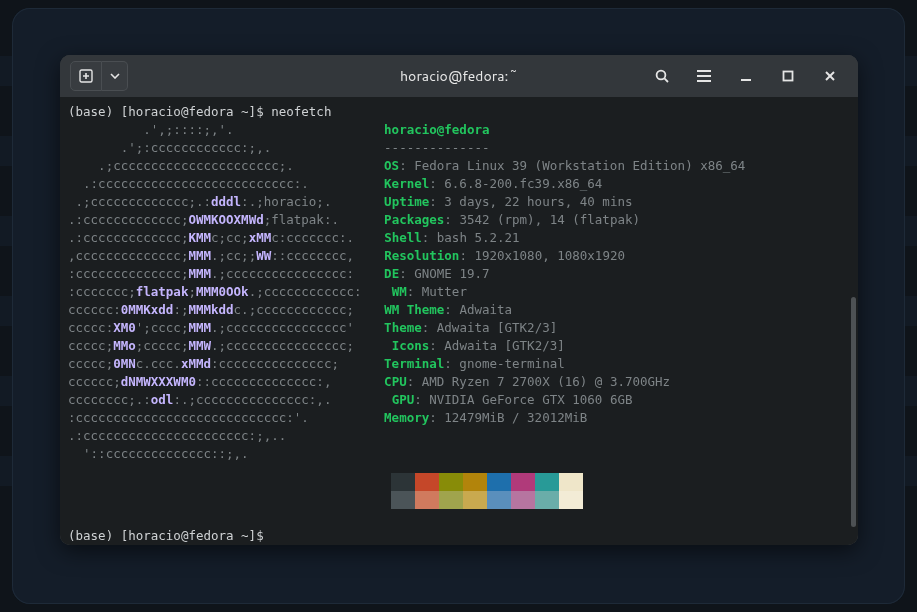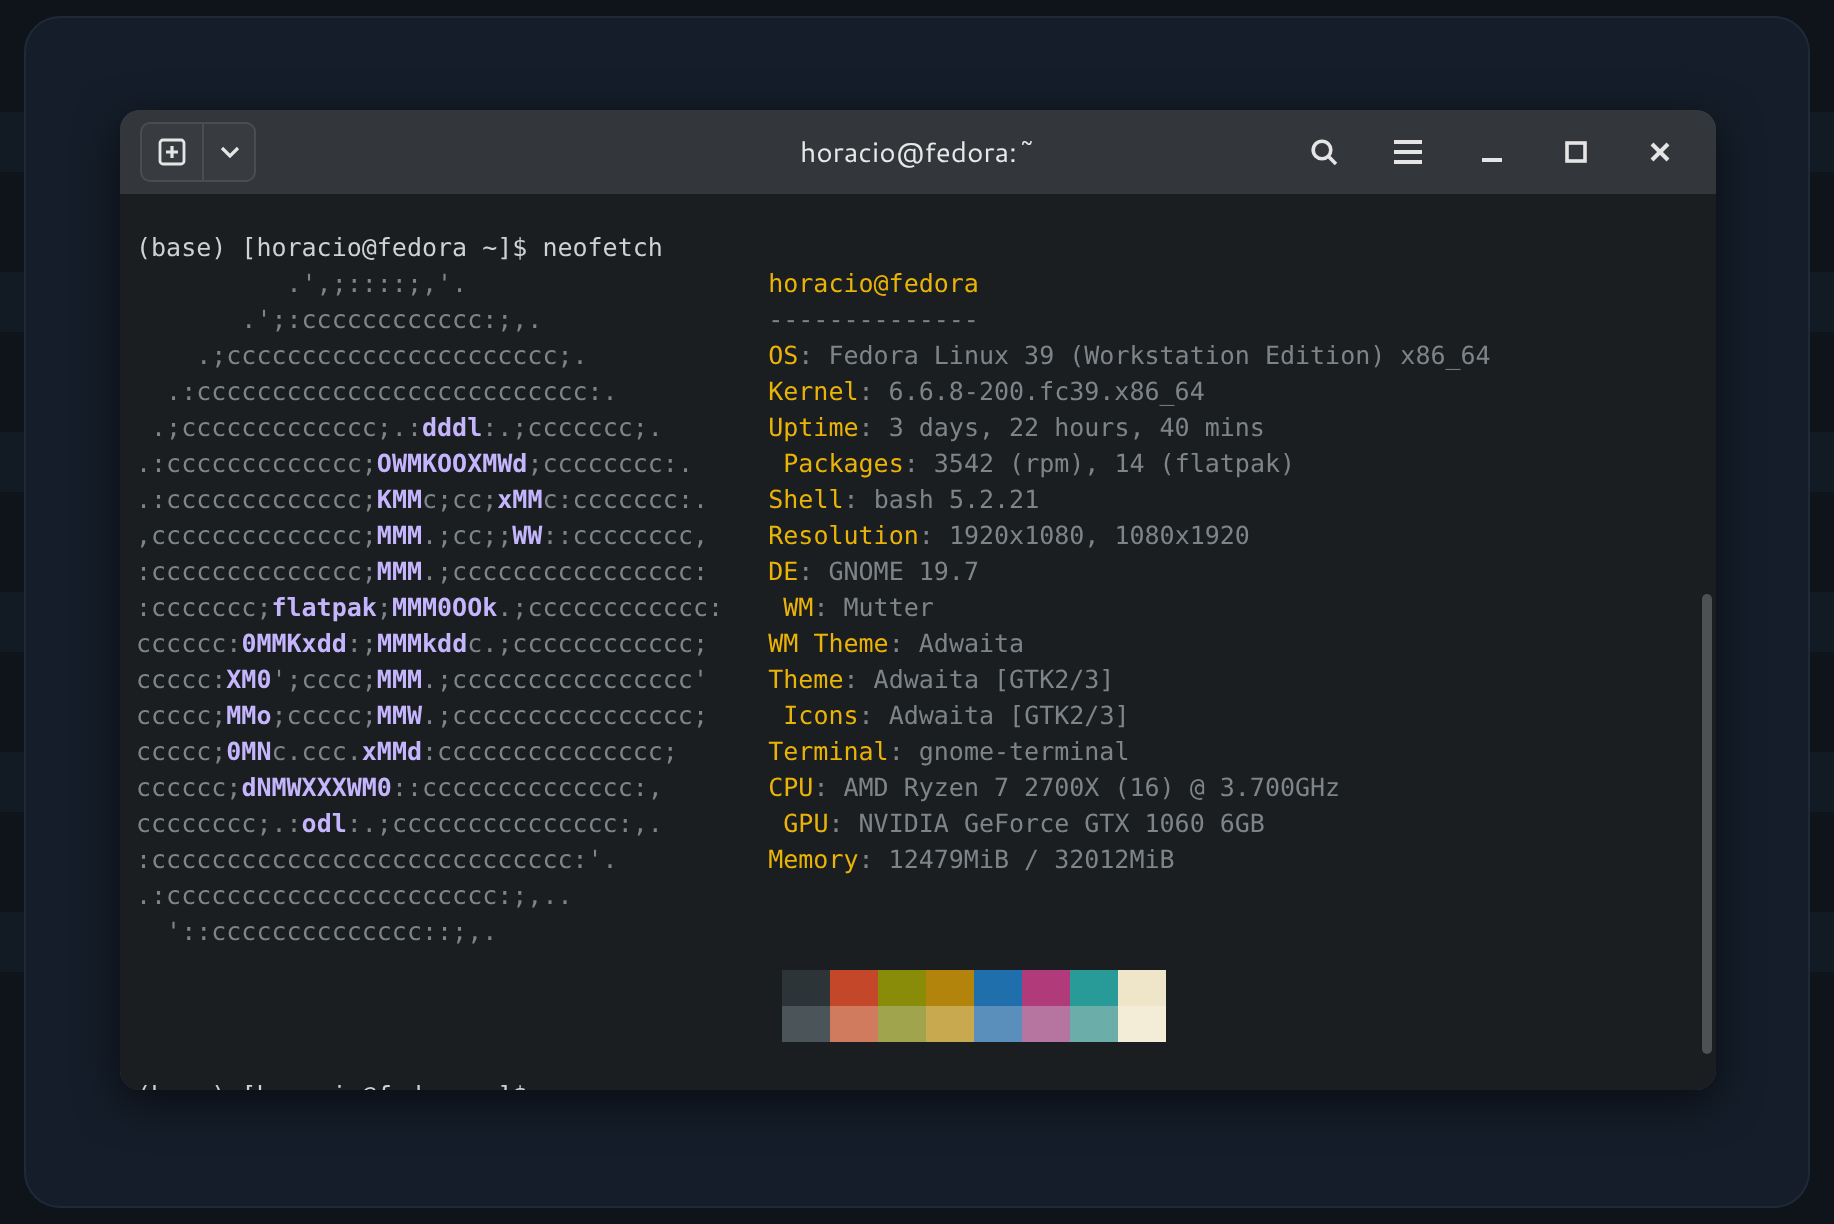--- a/index.html
+++ b/index.html
@@ -103,21 +103,21 @@
   .circ-btn {
     width: 28px; height: 28px;
     display: flex; align-items: center; justify-content: center;
     color: #e5e5e5;
     border-radius: 4px;
   }
   .circ-btn svg { display: block; }
   .terminal-body {
     flex: 1 1 auto;
     background: #1b1e20;
-    padding: 18px 8px 6px 8px;
+    padding: 6px 8px 6px 8px;
     overflow: hidden;
     position: relative;
   }
   .scrollbar-track {
     position: absolute;
     right: 2px;
     top: 200px;
     width: 5px;
     height: 230px;
     background: #4d5154;
@@ -126,21 +126,21 @@
   pre.terminal-text {
     margin: 0;
     font-family: "DejaVu Sans Mono", "Menlo", "Consolas", monospace;
     font-size: 12.5px;
     line-height: 18px;
     white-space: pre;
     color: #cfd2d4;
   }
   .dim { color: #7e8487; }
   .bold { font-weight: bold; color: #c4b5fd; }
-  .accent { color: #eab308; font-weight: normal; }
+  .accent { color: #22c55e; font-weight: bold; }
   .prompt { color: #cfd2d4; }
   .swatches {
     margin-top: 10px;
     margin-left: 323px;
   }
   .swrow {
     display: flex;
   }
   .sw {
     width: 24px;
@@ -212,22 +212,22 @@
         </div>
       </div>
     </div>
 
     <div class="terminal-body">
       <pre class="terminal-text" id="term"><span class="prompt">(base) [horacio@fedora ~]$ </span>neofetch
 <span class="dim">          .',;::::;,'.</span>                    <span class="accent">horacio@fedora</span>
 <span class="dim">       .';:cccccccccccc:;,.</span>               <span class="dim">--------------</span>
 <span class="dim">    .;cccccccccccccccccccccc;.</span>            <span class="accent">OS</span><span class="dim">: Fedora Linux 39 (Workstation Edition) x86_64</span>
 <span class="dim">  .:cccccccccccccccccccccccccc:.</span>          <span class="accent">Kernel</span><span class="dim">: 6.6.8-200.fc39.x86_64</span>
-<span class="dim"> .;ccccccccccccc;.:</span><span class="bold">dddl</span><span class="dim">:.;ccccccc;.</span>       <span class="accent">Uptime</span><span class="dim">: 3 days, 22 hours, 40 mins</span>
-<span class="dim">.:ccccccccccccc;</span><span class="bold">OWMKOOXMWd</span><span class="dim">;cccccccc:.</span>      <span class="accent">Packages</span><span class="dim">: 3542 (rpm), 14 (flatpak)</span>
+<span class="dim"> .;ccccccccccccc;.:</span><span class="bold">dddl</span><span class="dim">:.;horacio;.</span>       <span class="accent">Uptime</span><span class="dim">: 3 days, 22 hours, 40 mins</span>
+<span class="dim">.:ccccccccccccc;</span><span class="bold">OWMKOOXMWd</span><span class="dim">;flatpak:.</span>      <span class="accent">Packages</span><span class="dim">: 3542 (rpm), 14 (flatpak)</span>
 <span class="dim">.:ccccccccccccc;</span><span class="bold">KMM</span><span class="dim">c;cc;</span><span class="bold">xMM</span><span class="dim">c:ccccccc:.</span>    <span class="accent">Shell</span><span class="dim">: bash 5.2.21</span>
 <span class="dim">,cccccccccccccc;</span><span class="bold">MMM</span><span class="dim">.;cc;;</span><span class="bold">WW</span><span class="dim">::cccccccc,</span>    <span class="accent">Resolution</span><span class="dim">: 1920x1080, 1080x1920</span>
 <span class="dim">:cccccccccccccc;</span><span class="bold">MMM</span><span class="dim">.;cccccccccccccccc:</span>    <span class="accent">DE</span><span class="dim">: GNOME 19.7</span>
 <span class="dim">:ccccccc;</span><span class="bold">flatpak</span><span class="dim">;</span><span class="bold">MMM0OOk</span><span class="dim">.;cccccccccccc:</span>    <span class="accent">WM</span><span class="dim">: Mutter</span>
 <span class="dim">cccccc:</span><span class="bold">0MMKxdd</span><span class="dim">:;</span><span class="bold">MMMkdd</span><span class="dim">c.;cccccccccccc;</span>    <span class="accent">WM Theme</span><span class="dim">: Adwaita</span>
 <span class="dim">ccccc:</span><span class="bold">XM0</span><span class="dim">';cccc;</span><span class="bold">MMM</span><span class="dim">.;cccccccccccccccc'</span>    <span class="accent">Theme</span><span class="dim">: Adwaita [GTK2/3]</span>
 <span class="dim">ccccc;</span><span class="bold">MMo</span><span class="dim">;ccccc;</span><span class="bold">MMW</span><span class="dim">.;cccccccccccccccc;</span>     <span class="accent">Icons</span><span class="dim">: Adwaita [GTK2/3]</span>
 <span class="dim">ccccc;</span><span class="bold">0MN</span><span class="dim">c.ccc.</span><span class="bold">xMMd</span><span class="dim">:ccccccccccccccc;</span>      <span class="accent">Terminal</span><span class="dim">: gnome-terminal</span>
 <span class="dim">cccccc;</span><span class="bold">dNMWXXXWM0</span><span class="dim">::cccccccccccccc:,</span>       <span class="accent">CPU</span><span class="dim">: AMD Ryzen 7 2700X (16) @ 3.700GHz</span>
 <span class="dim">cccccccc;.:</span><span class="bold">odl</span><span class="dim">:.;ccccccccccccccc:,.</span>        <span class="accent">GPU</span><span class="dim">: NVIDIA GeForce GTX 1060 6GB</span>

